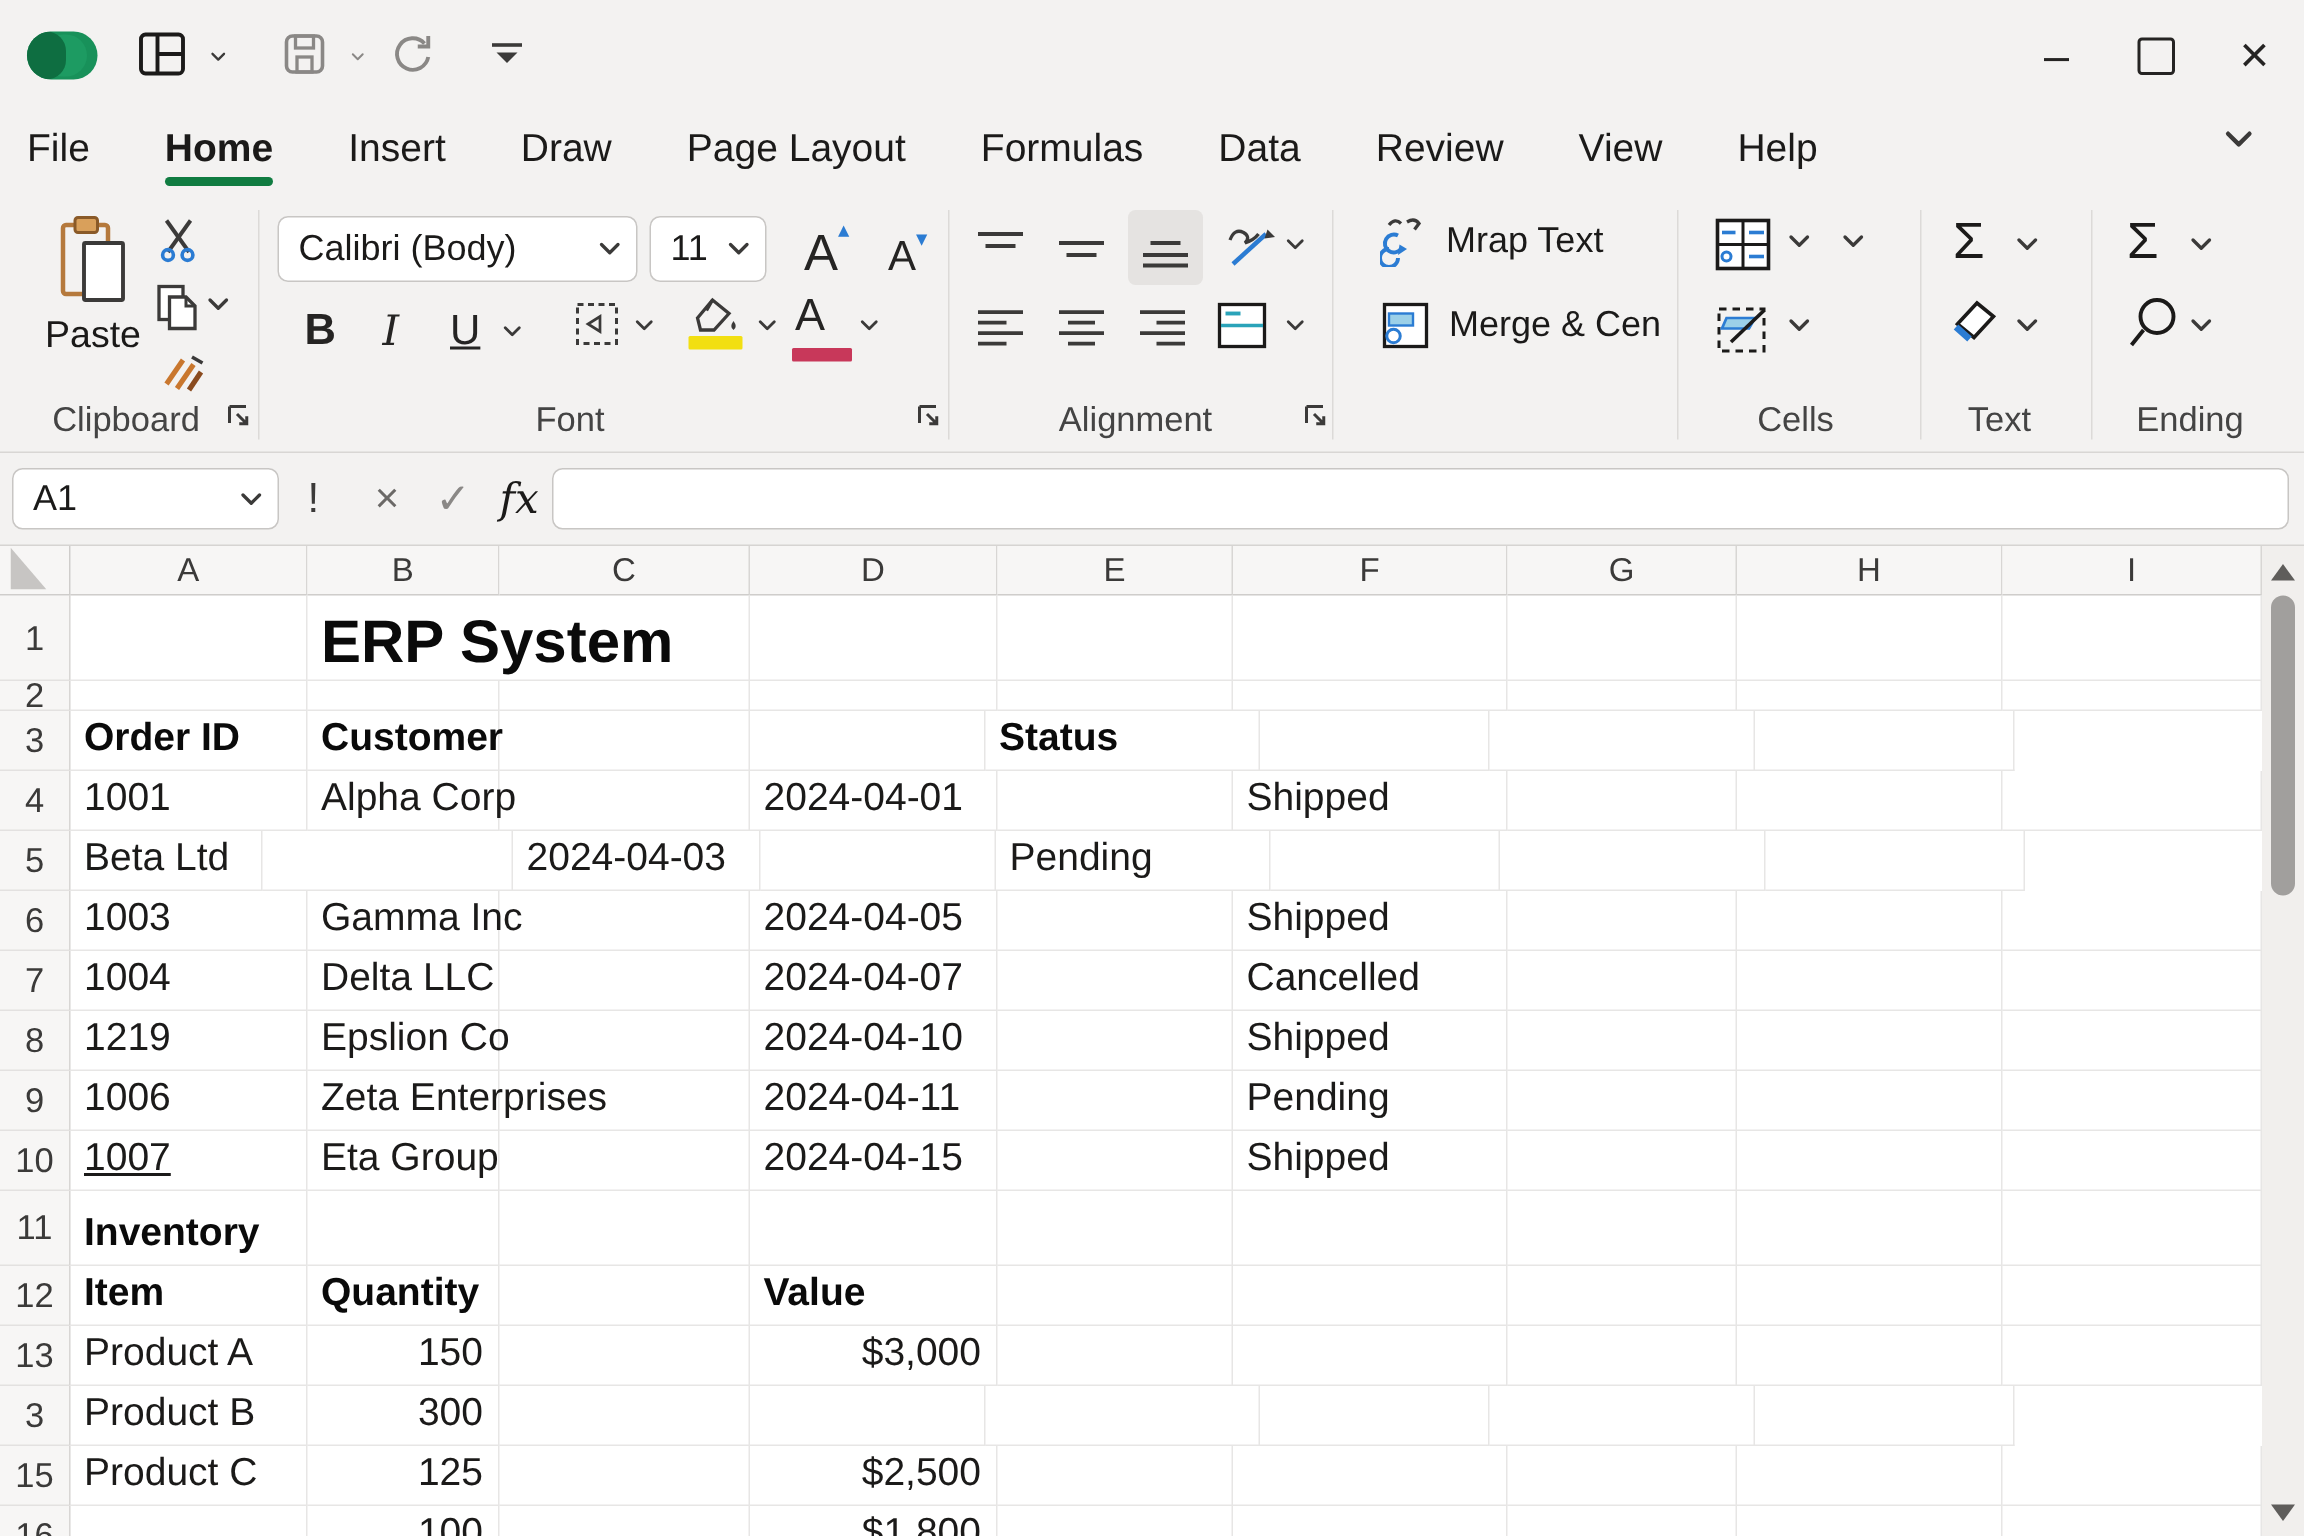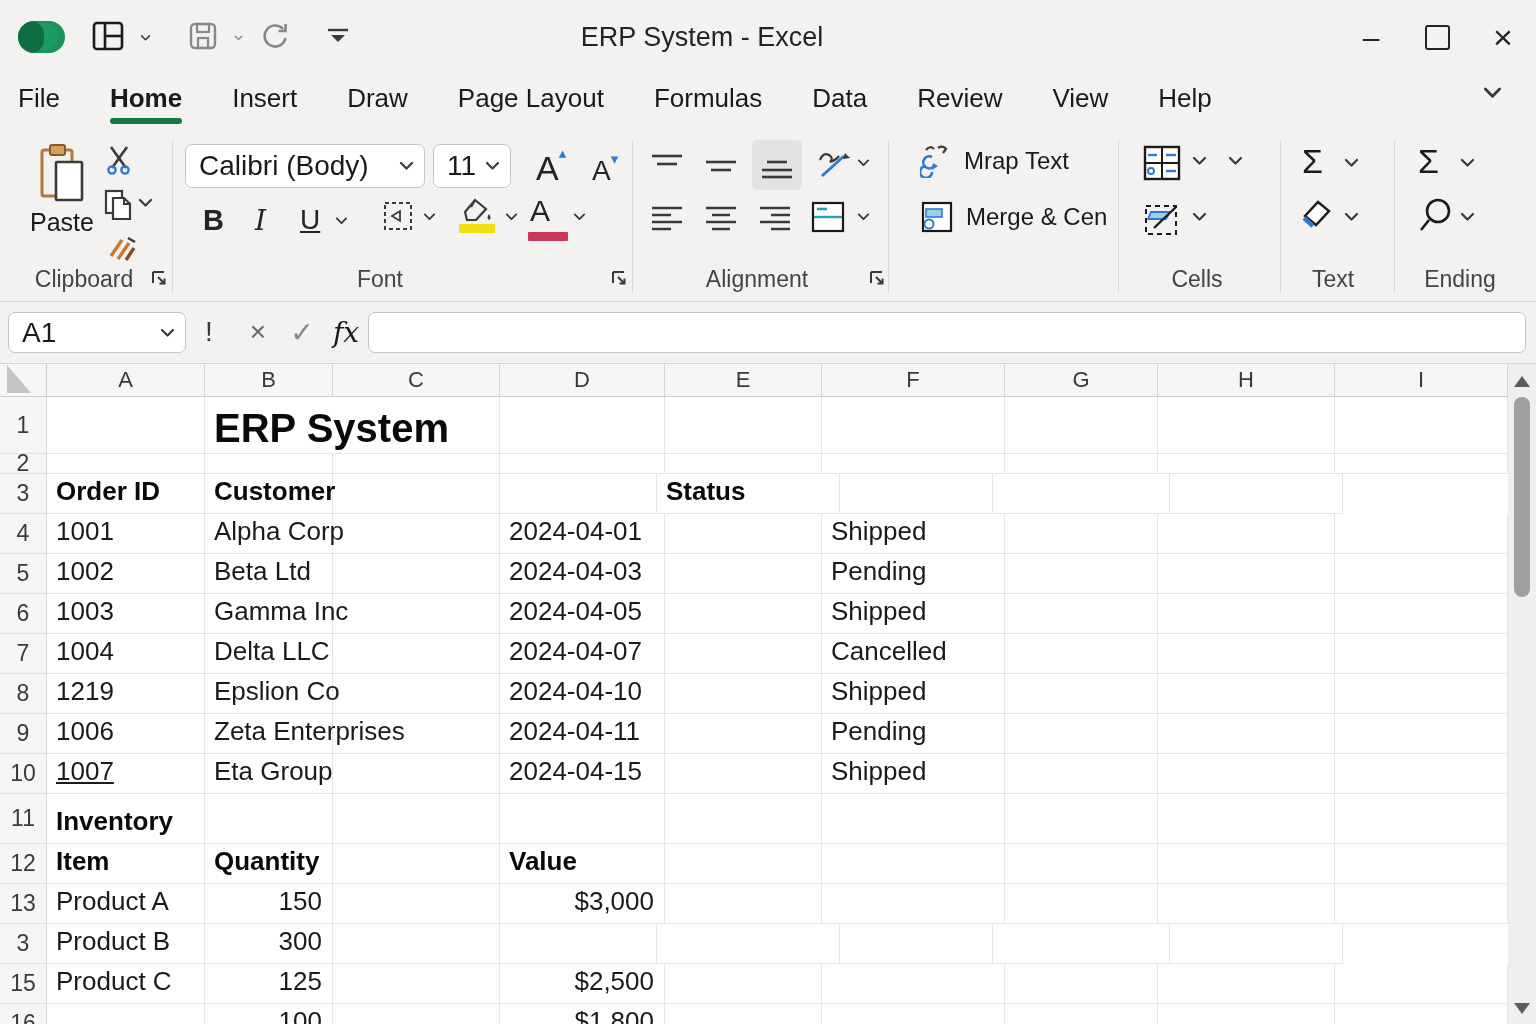--- a/index.html
+++ b/index.html
@@ -28,21 +28,21 @@
   .tab.active::after{content:"";position:absolute;left:2px;right:2px;bottom:-2px;height:6px;border-radius:3px;background:#107c41;}
   .ribbon-collapse{position:absolute;right:36px;top:88px;color:#3b3a39;}
 
   
   .ribbon{position:absolute;top:128px;left:0;width:100%;height:174px;border-bottom:1px solid #d8d6d4;box-sizing:border-box;}
   .vsep{position:absolute;top:12px;bottom:8px;width:1px;background:#dcdad8;}
   .grouplabel{position:absolute;bottom:8px;font-size:23px;color:#444;white-space:nowrap;transform:translateX(-50%);}
   .launcher{position:absolute;bottom:10px;}
   .chev{display:inline-flex;color:#3b3a39;align-items:center;}
   .ribbon .txtbtn{position:absolute;font-size:24px;color:#1b1a19;white-space:nowrap;}
-  .inputbox{position:absolute;background:#fff;border:1px solid #c8c6c4;border-radius:7px;display:flex;align-items:center;font-size:28px;color:#1b1a19;padding-left:13px;box-sizing:border-box;}
+  .inputbox{position:absolute;background:#fff;border:1px solid #c8c6c4;border-radius:7px;display:flex;align-items:center;font-size:24px;color:#1b1a19;padding-left:13px;box-sizing:border-box;}
   .inputbox .chev{margin-left:auto;margin-right:10px;}
   .fmt{position:absolute;font-size:27px;color:#252423;}
   .selbg{background:#e5e3e1;border-radius:5px;}
   .colorbar{position:absolute;height:9px;border-radius:1px;}
   .alnbtn{position:absolute;width:46px;height:42px;display:flex;align-items:center;justify-content:center;}
 
   
   .fbar{position:absolute;top:302px;left:0;width:100%;height:62px;border-bottom:1px solid #d6d4d2;box-sizing:border-box;}
   .namebox{position:absolute;left:8px;top:10px;width:178px;height:41px;}
   .fdivider{position:absolute;left:205px;top:14px;font-size:28px;color:#3b3a39;}
@@ -111,21 +111,20 @@
           </svg>
       </span>
       <span class="sp"></span>
       <span>
         <svg width="24" height="20" viewBox="0 0 24 20">
             <line x1="2" y1="4" x2="22" y2="4" stroke="#3b3a39" stroke-width="2.4"></line>
             <polygon points="5,9 19,9 12,16" fill="#3b3a39"></polygon>
           </svg>
       </span>
     </div>
-    <div class="win-title">ERP System - Excel</div>
     <div class="win-controls">
       <div class="win-btn">
           <span class="min-glyph">–</span>
         </div>
       <div class="win-btn">
           <span class="max-box"></span>
         </div>
       <div class="win-btn">
           <span class="close-glyph">×</span>
         </div>
@@ -536,21 +535,20 @@
           <div class="cell" style="width: 167px;"></div>
           <div class="cell" style="width: 165px;">2024-04-01</div>
           <div class="cell" style="width: 157px;"></div>
           <div class="cell" style="width: 183px;">Shipped</div>
           <div class="cell" style="width: 153px;"></div>
           <div class="cell" style="width: 177px;"></div>
           <div class="cell" style="width: 173px;"></div>
         </div>
         <div class="gridrow" style="height: 40px;">
           <div class="rownum">5</div>
-          <div class="cell" style="width: 158px;">1002</div>
           <div class="cell" style="width: 128px;">Beta Ltd</div>
           <div class="cell" style="width: 167px;"></div>
           <div class="cell" style="width: 165px;">2024-04-03</div>
           <div class="cell" style="width: 157px;"></div>
           <div class="cell" style="width: 183px;">Pending</div>
           <div class="cell" style="width: 153px;"></div>
           <div class="cell" style="width: 177px;"></div>
           <div class="cell" style="width: 173px;"></div>
         </div>
         <div class="gridrow" style="height: 40px;">

